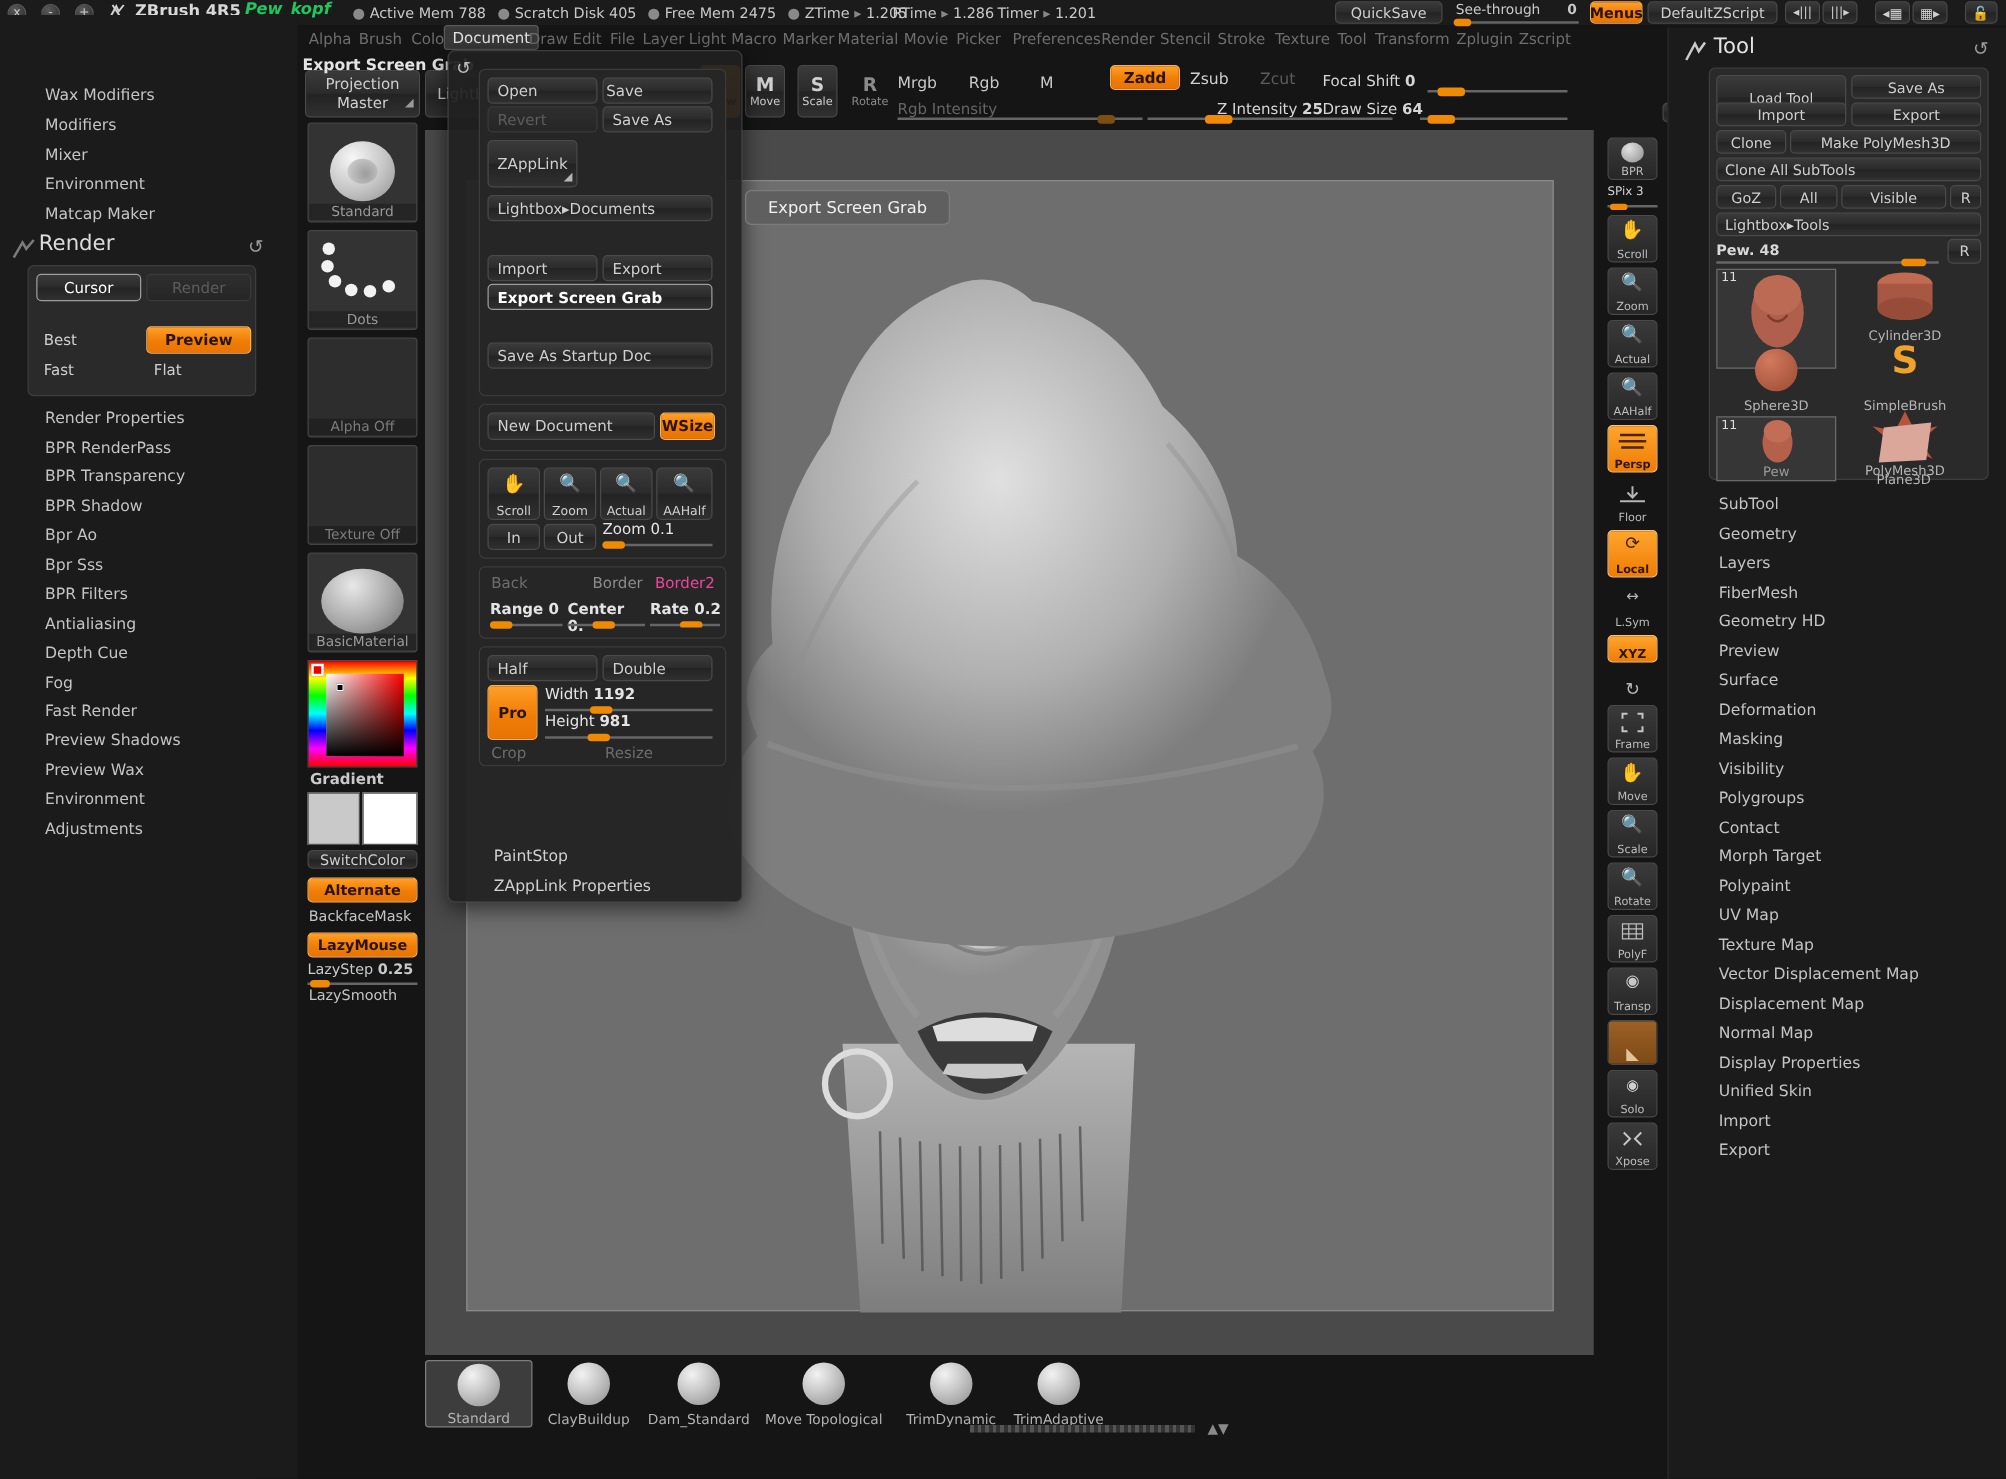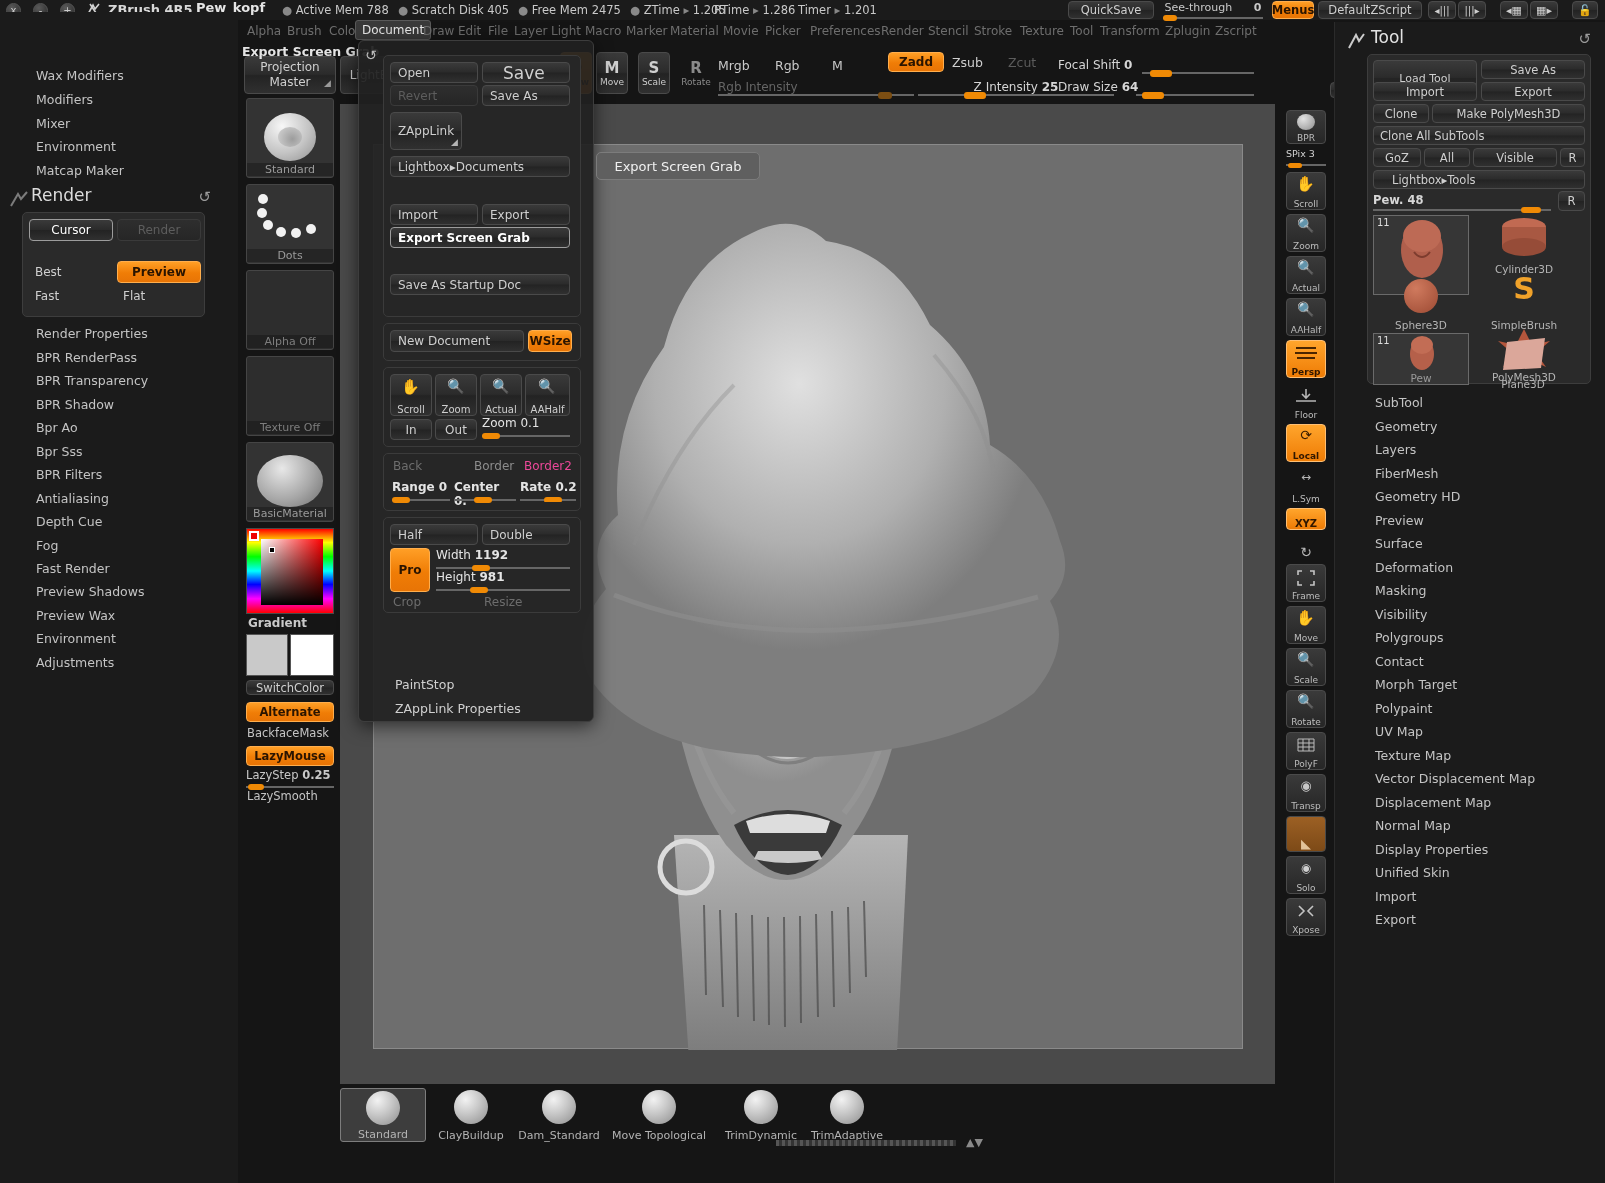--- a/index.html
+++ b/index.html
@@ -45,21 +45,21 @@
   }
 
   
   #titlebar { position:absolute; left:0; top:0; width:1605px; height:20px;
      background:#1b1b1b; }
   .tb-circle { width:15px; height:15px; border-radius:50%;
      background:radial-gradient(circle at 35% 30%, #5a5a5a, #282828);
      border:1px solid #555; display:flex;align-items:center;justify-content:center;
      font-size:10px; color:#ccc; position:absolute; top:3px; }
   #tb-title { position:absolute; left:108px; top:2px; font-size:13px; color:#d8d8d8; font-weight:bold;}
-  #tb-doc   { position:absolute; left:196px; top:0; font-size:13px; color:#e5e5e5; font-weight:bold;}
+  #tb-doc   { position:absolute; left:196px; top:0; font-size:13px; color:#22c55e; font-weight:bold;font-style:italic;}
   .tb-stat { position:absolute; top:3px; font-size:11.5px; color:#c9c9c9; white-space:nowrap;}
   .tb-bullet{ color:#8a8a8a; }
 
   
   #menubar { position:absolute; left:240px; top:22px; width:1120px; height:20px; }
   .menu-item { position:absolute; top:0; font-size:12px; color:#6e6e6e; padding:2px 5px; }
   .menu-item.active { background:#3a3a3a; border:1px solid #5a5a5a; border-radius:3px;
       color:#e8e8e8; top:-2px; padding:2px 6px; }
 
   
@@ -592,21 +592,21 @@
       <div class="btn" style="position:absolute;left:113px;top:5px;width:104px;height:19px;font-size:11.5px">Save As</div>
       <div class="btn" style="position:absolute;left:5px;top:27px;width:104px;height:19px;font-size:11.5px">Import</div>
       <div class="btn" style="position:absolute;left:113px;top:27px;width:104px;height:19px;font-size:11.5px">Export</div>
       <div class="btn" style="position:absolute;left:5px;top:49px;width:56px;height:19px;font-size:11.5px">Clone</div>
       <div class="btn" style="position:absolute;left:64px;top:49px;width:153px;height:19px;font-size:11.5px">Make PolyMesh3D</div>
       <div class="btn" style="position:absolute;left:5px;top:71px;width:212px;height:19px;font-size:11.5px;justify-content:flex-start;padding-left:6px">Clone All SubTools</div>
       <div class="btn" style="position:absolute;left:5px;top:93px;width:48px;height:19px;font-size:11.5px">GoZ</div>
       <div class="btn" style="position:absolute;left:56px;top:93px;width:46px;height:19px;font-size:11.5px">All</div>
       <div class="btn" style="position:absolute;left:105px;top:93px;width:84px;height:19px;font-size:11.5px">Visible</div>
       <div class="btn" style="position:absolute;left:192px;top:93px;width:25px;height:19px;font-size:11.5px">R</div>
-      <div class="btn" style="position:absolute;left:5px;top:115px;width:212px;height:19px;font-size:11.5px;justify-content:flex-start;padding-left:18px">Lightbox▸Tools</div>
+      <div class="btn" style="position:absolute;left:5px;top:115px;width:212px;height:19px;font-size:11.5px;justify-content:flex-start;padding-left:6px">Lightbox▸Tools</div>
 
       <div style="position:absolute;left:5px;top:138px;width:178px;height:18px">
         <div style="font-size:11.5px;color:#d8d8d8;font-weight:bold">
           <span>Pew.</span>
           <span>48</span>
         </div>
         <div class="slider-track" style="bottom:0"></div>
         <div class="slider-knob" style="left:148px;bottom:-2px;width:20px;height:6px"></div>
       </div>
       <div class="btn" style="position:absolute;left:190px;top:136px;width:27px;height:20px;font-size:11.5px">R</div>
@@ -684,21 +684,21 @@
     <div class="tp-item" style="position:absolute;left:40px;top:843px">Unified Skin</div>
     <div class="tp-item" style="position:absolute;left:40px;top:867px">Import</div>
     <div class="tp-item" style="position:absolute;left:40px;top:890px">Export</div>
   </div>
 
   <div id="docpopup">
     <div style="position:absolute;left:6px;top:6px;font-size:14px;color:#bdbdbd">↺</div>
 
     <div class="dp-group" style="left:24px;top:14px;width:198px;height:262px">
       <div class="btn" style="position:absolute;left:6px;top:6px;width:88px;height:21px;font-size:12px;justify-content:flex-start;padding-left:7px">Open</div>
-      <div class="btn" style="position:absolute;left:98px;top:6px;width:88px;height:21px;font-size:17px;justify-content:flex-start;padding-left:20px">Save</div>
+      <div class="btn" style="position:absolute;left:98px;top:6px;width:88px;height:21px;font-size:12px;justify-content:flex-start;padding-left:2px">Save</div>
       <div class="btn dim" style="position:absolute;left:6px;top:29px;width:88px;height:21px;font-size:12px;justify-content:flex-start;padding-left:7px">Revert</div>
       <div class="btn" style="position:absolute;left:98px;top:29px;width:88px;height:21px;font-size:12px;justify-content:flex-start;padding-left:7px">Save As</div>
 
       <div class="btn" style="position:absolute;left:6px;top:56px;width:72px;height:38px;font-size:12px">
         <span>ZAppLink</span>
         <span style="position:absolute;right:3px;bottom:2px;font-size:9px;color:#b5b5b5">◢</span>
       </div>
 
       <div class="btn" style="position:absolute;left:6px;top:100px;width:180px;height:21px;font-size:12px;justify-content:flex-start;padding-left:7px">Lightbox▸Documents</div>
 

